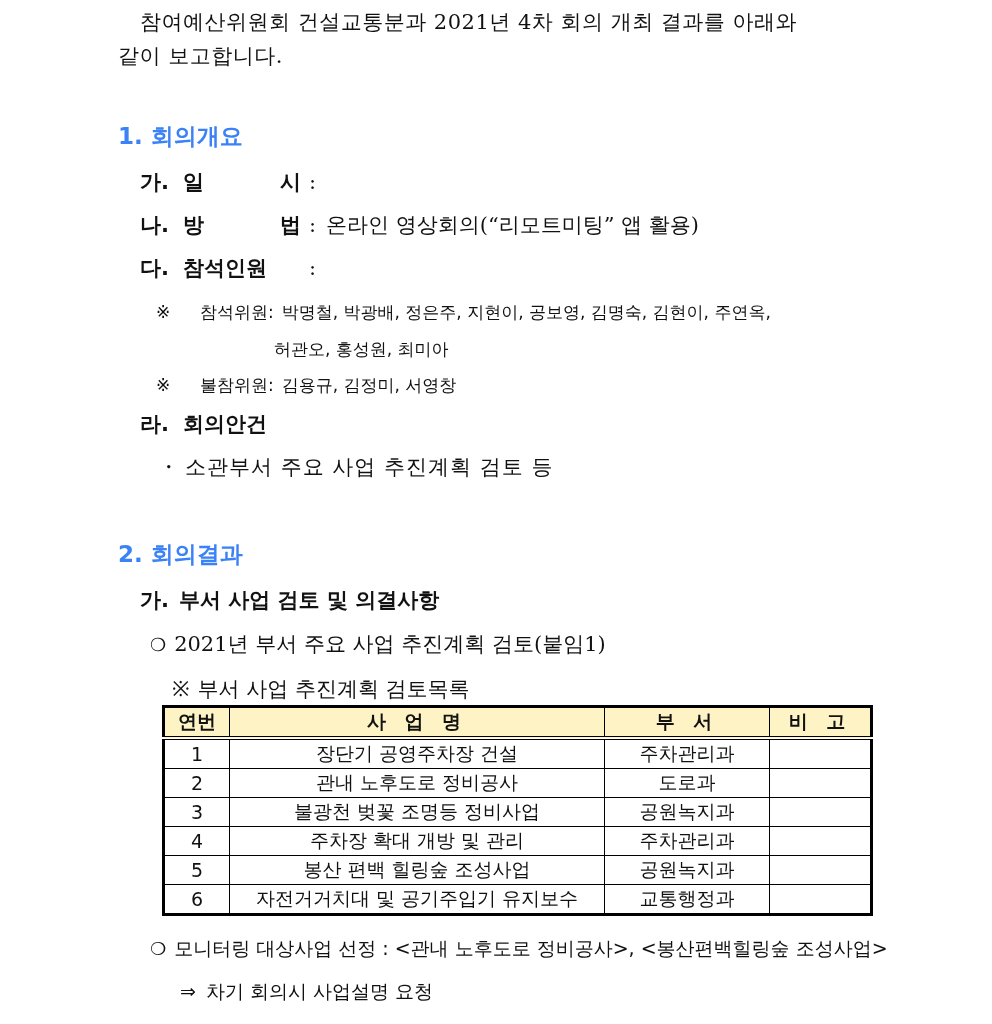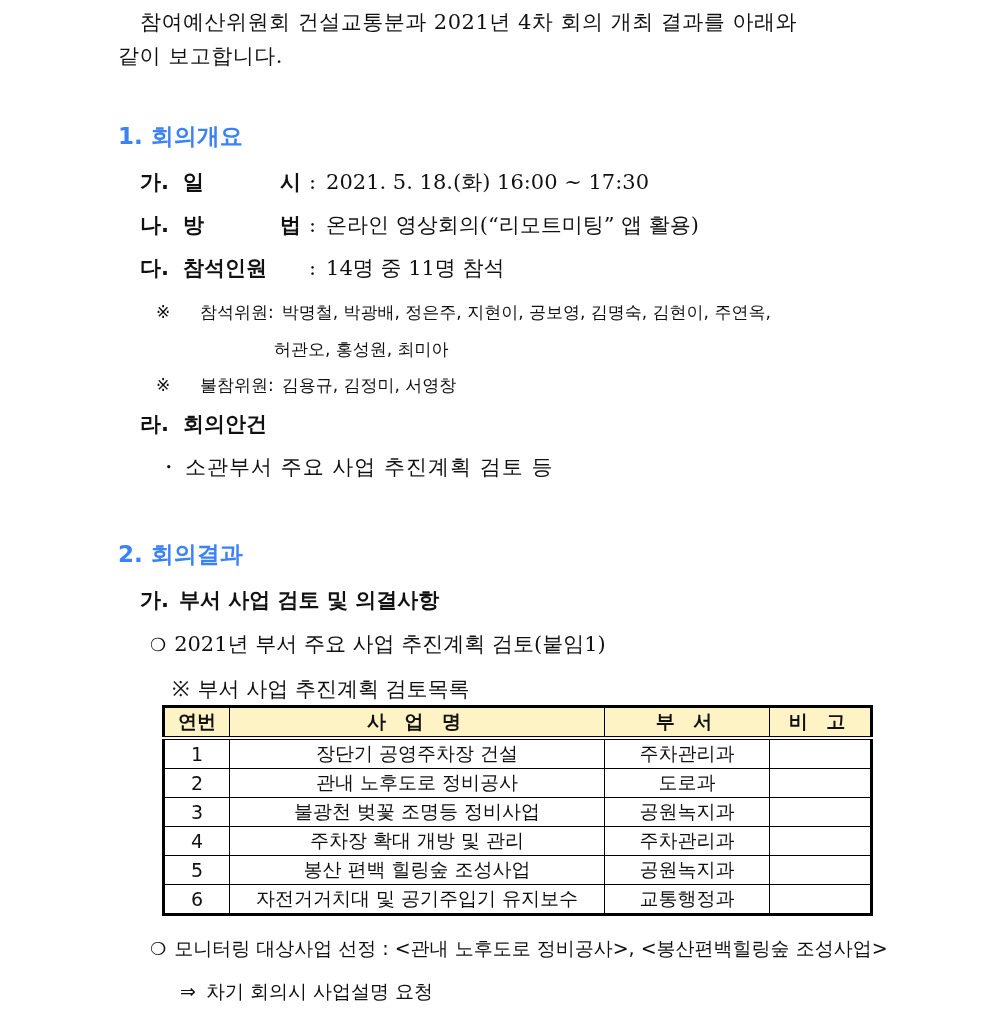--- a/index.html
+++ b/index.html
@@ -99,40 +99,38 @@
 
 <div class="abs sec-title" style="left:118px; top:121px;">1. 회의개요</div>
 
 <div class="abs item-row" style="left:140px; top:168px;">
   <span class="item-label" style="margin-right:14px;">가.</span>
   <span class="item-label label-spread">
     <span>일</span>
     <span>시</span>
   </span>
   <span class="colon">:</span>
-  <span>2021. 5. 18.(화) 16:00 ~ 17:30</span>
 </div>
 
 <div class="abs item-row" style="left:140px; top:211px;">
   <span class="item-label" style="margin-right:14px;">나.</span>
   <span class="item-label label-spread">
     <span>방</span>
     <span>법</span>
   </span>
   <span class="colon">:</span>
   <span>온라인 영상회의(“리모트미팅” 앱 활용)</span>
 </div>
 
 <div class="abs item-row" style="left:140px; top:254px;">
   <span class="item-label" style="margin-right:14px;">다.</span>
   <span class="item-label label-spread">
     <span>참석인원</span>
   </span>
   <span class="colon">:</span>
-  <span>14명 중 11명 참석</span>
 </div>
 
 <div class="abs note" style="left:156px; top:301px;">
   <span class="note-mark">※</span><span class="note-label">참석위원</span><span style="margin-right:8px;">:</span><span>박명철, 박광배, 정은주, 지현이, 공보영, 김명숙, 김현이, 주연옥,</span>
 </div>
 <div class="abs note" style="left:274px; top:338px;">허관오, 홍성원, 최미아</div>
 
 <div class="abs note" style="left:156px; top:374px;">
   <span class="note-mark">※</span><span class="note-label">불참위원</span><span style="margin-right:8px;">:</span><span>김용규, 김정미, 서영창</span>
 </div>

